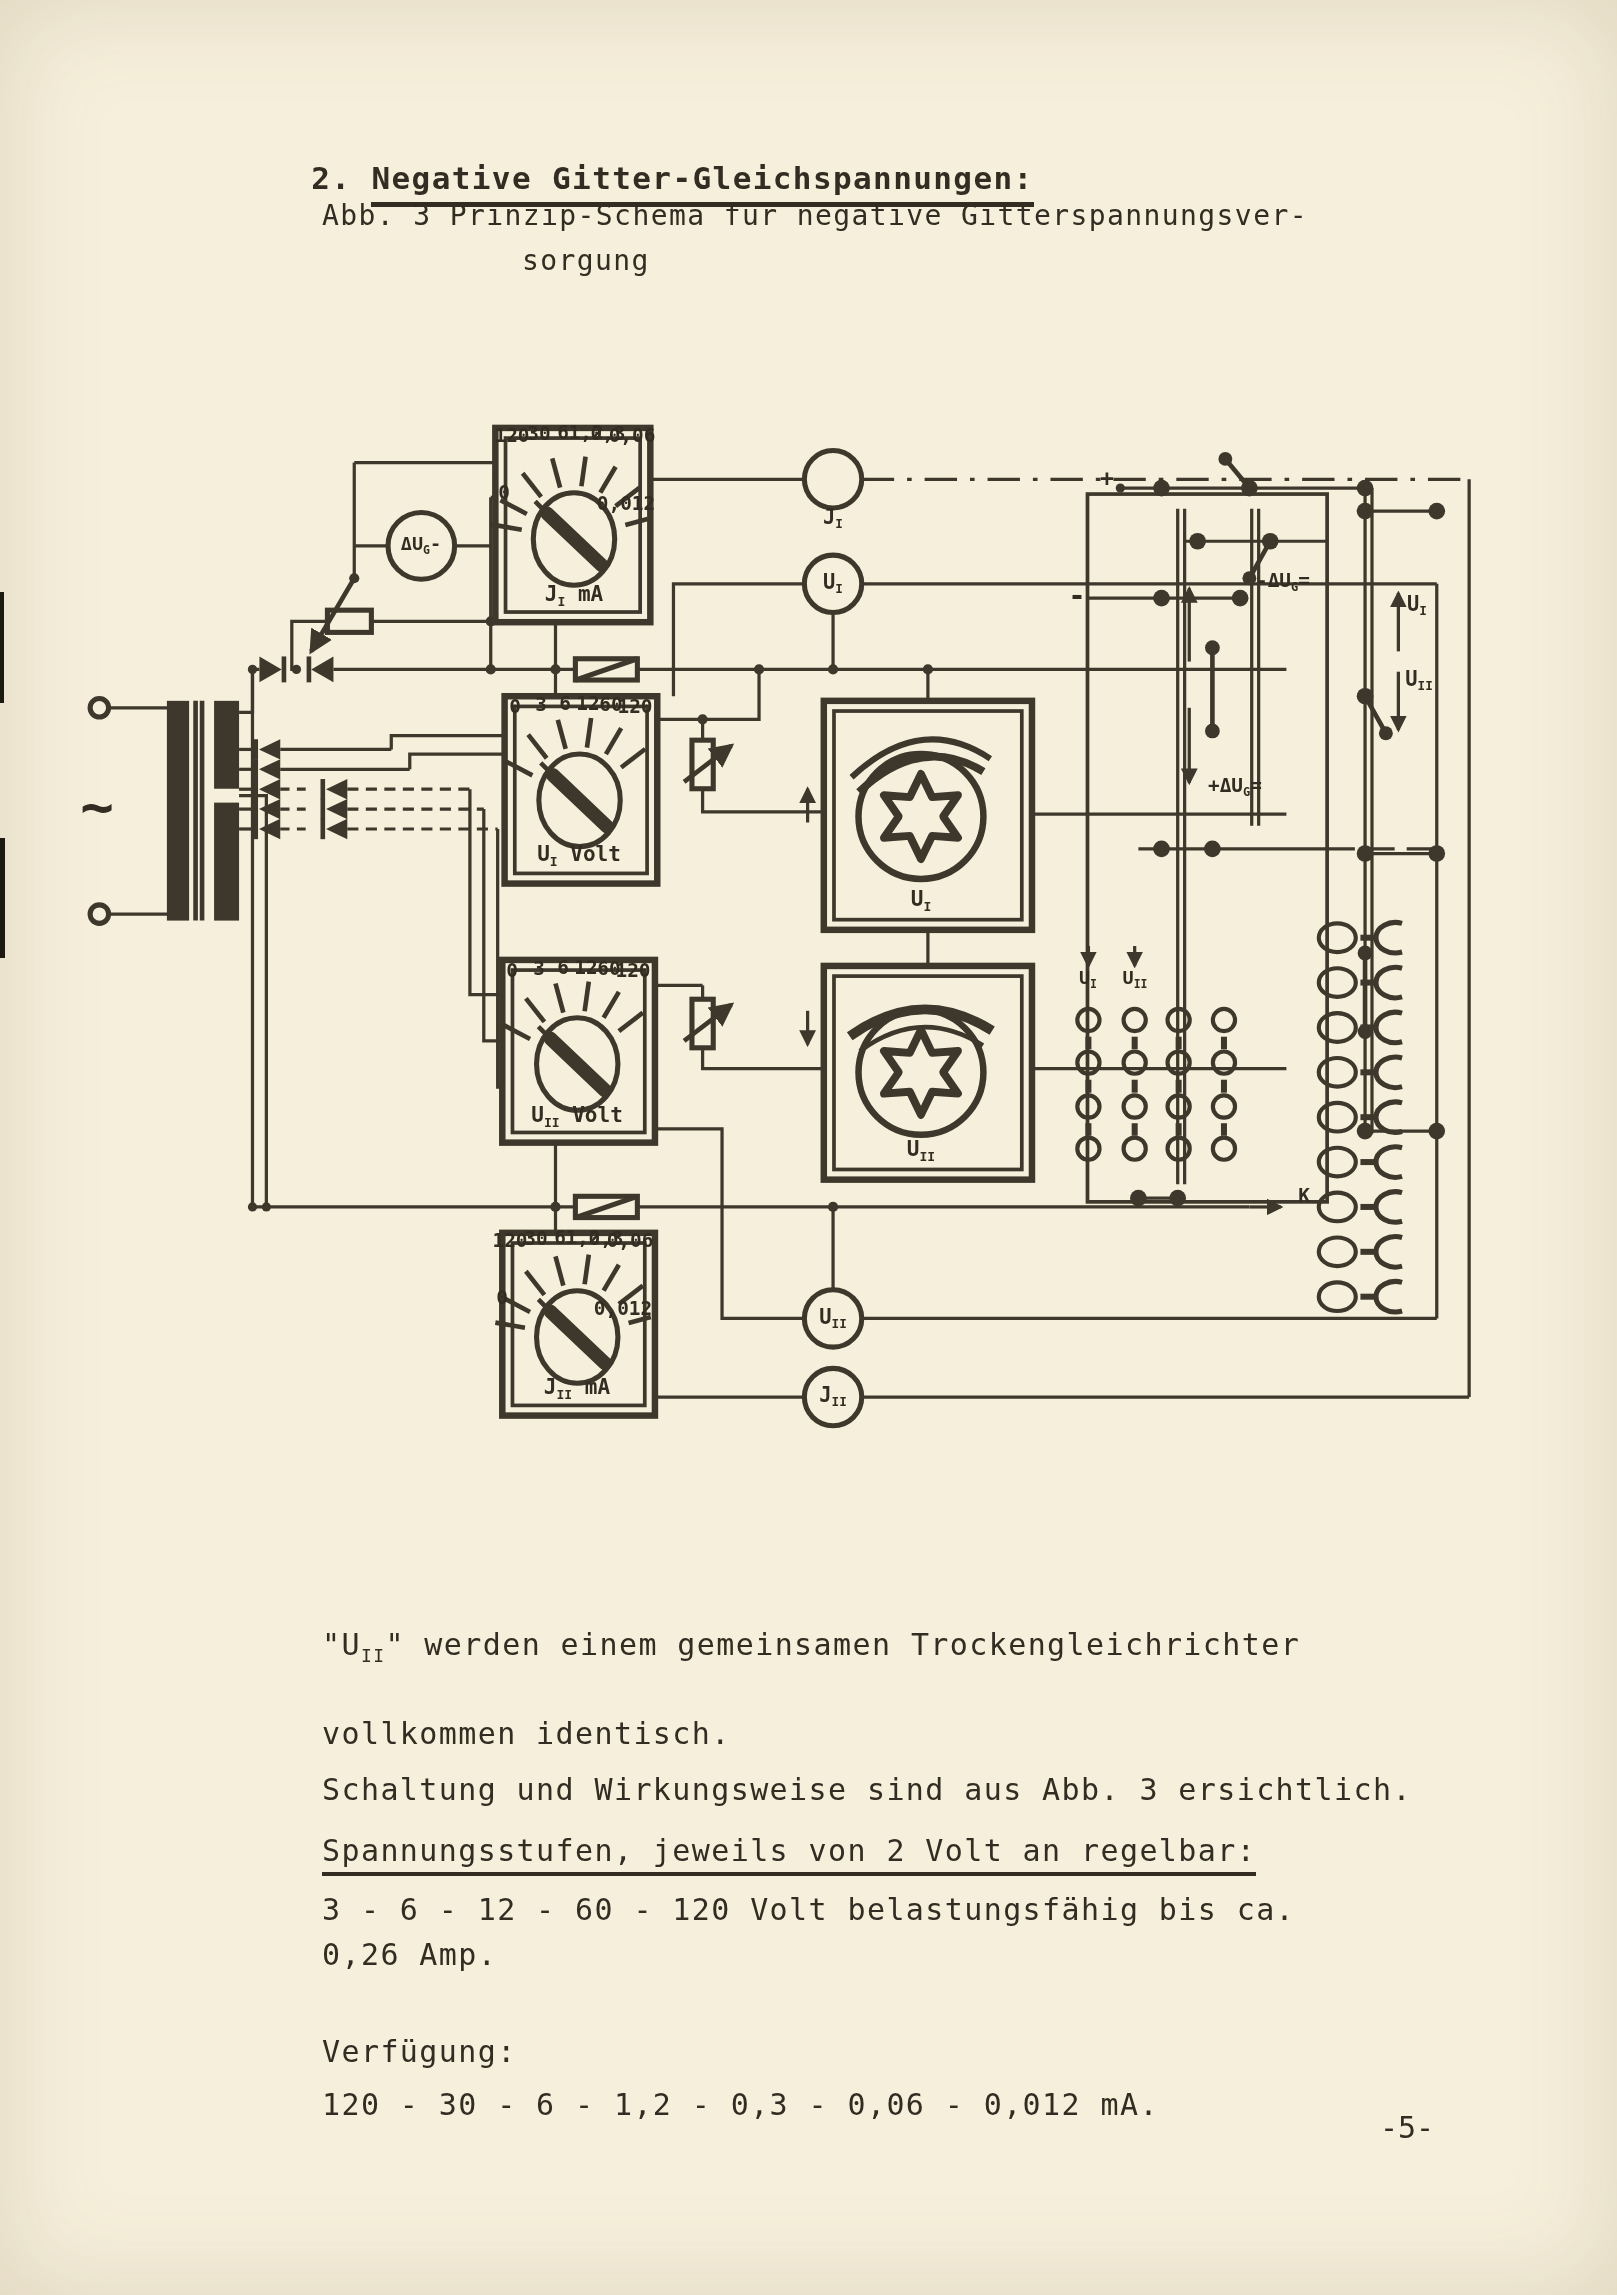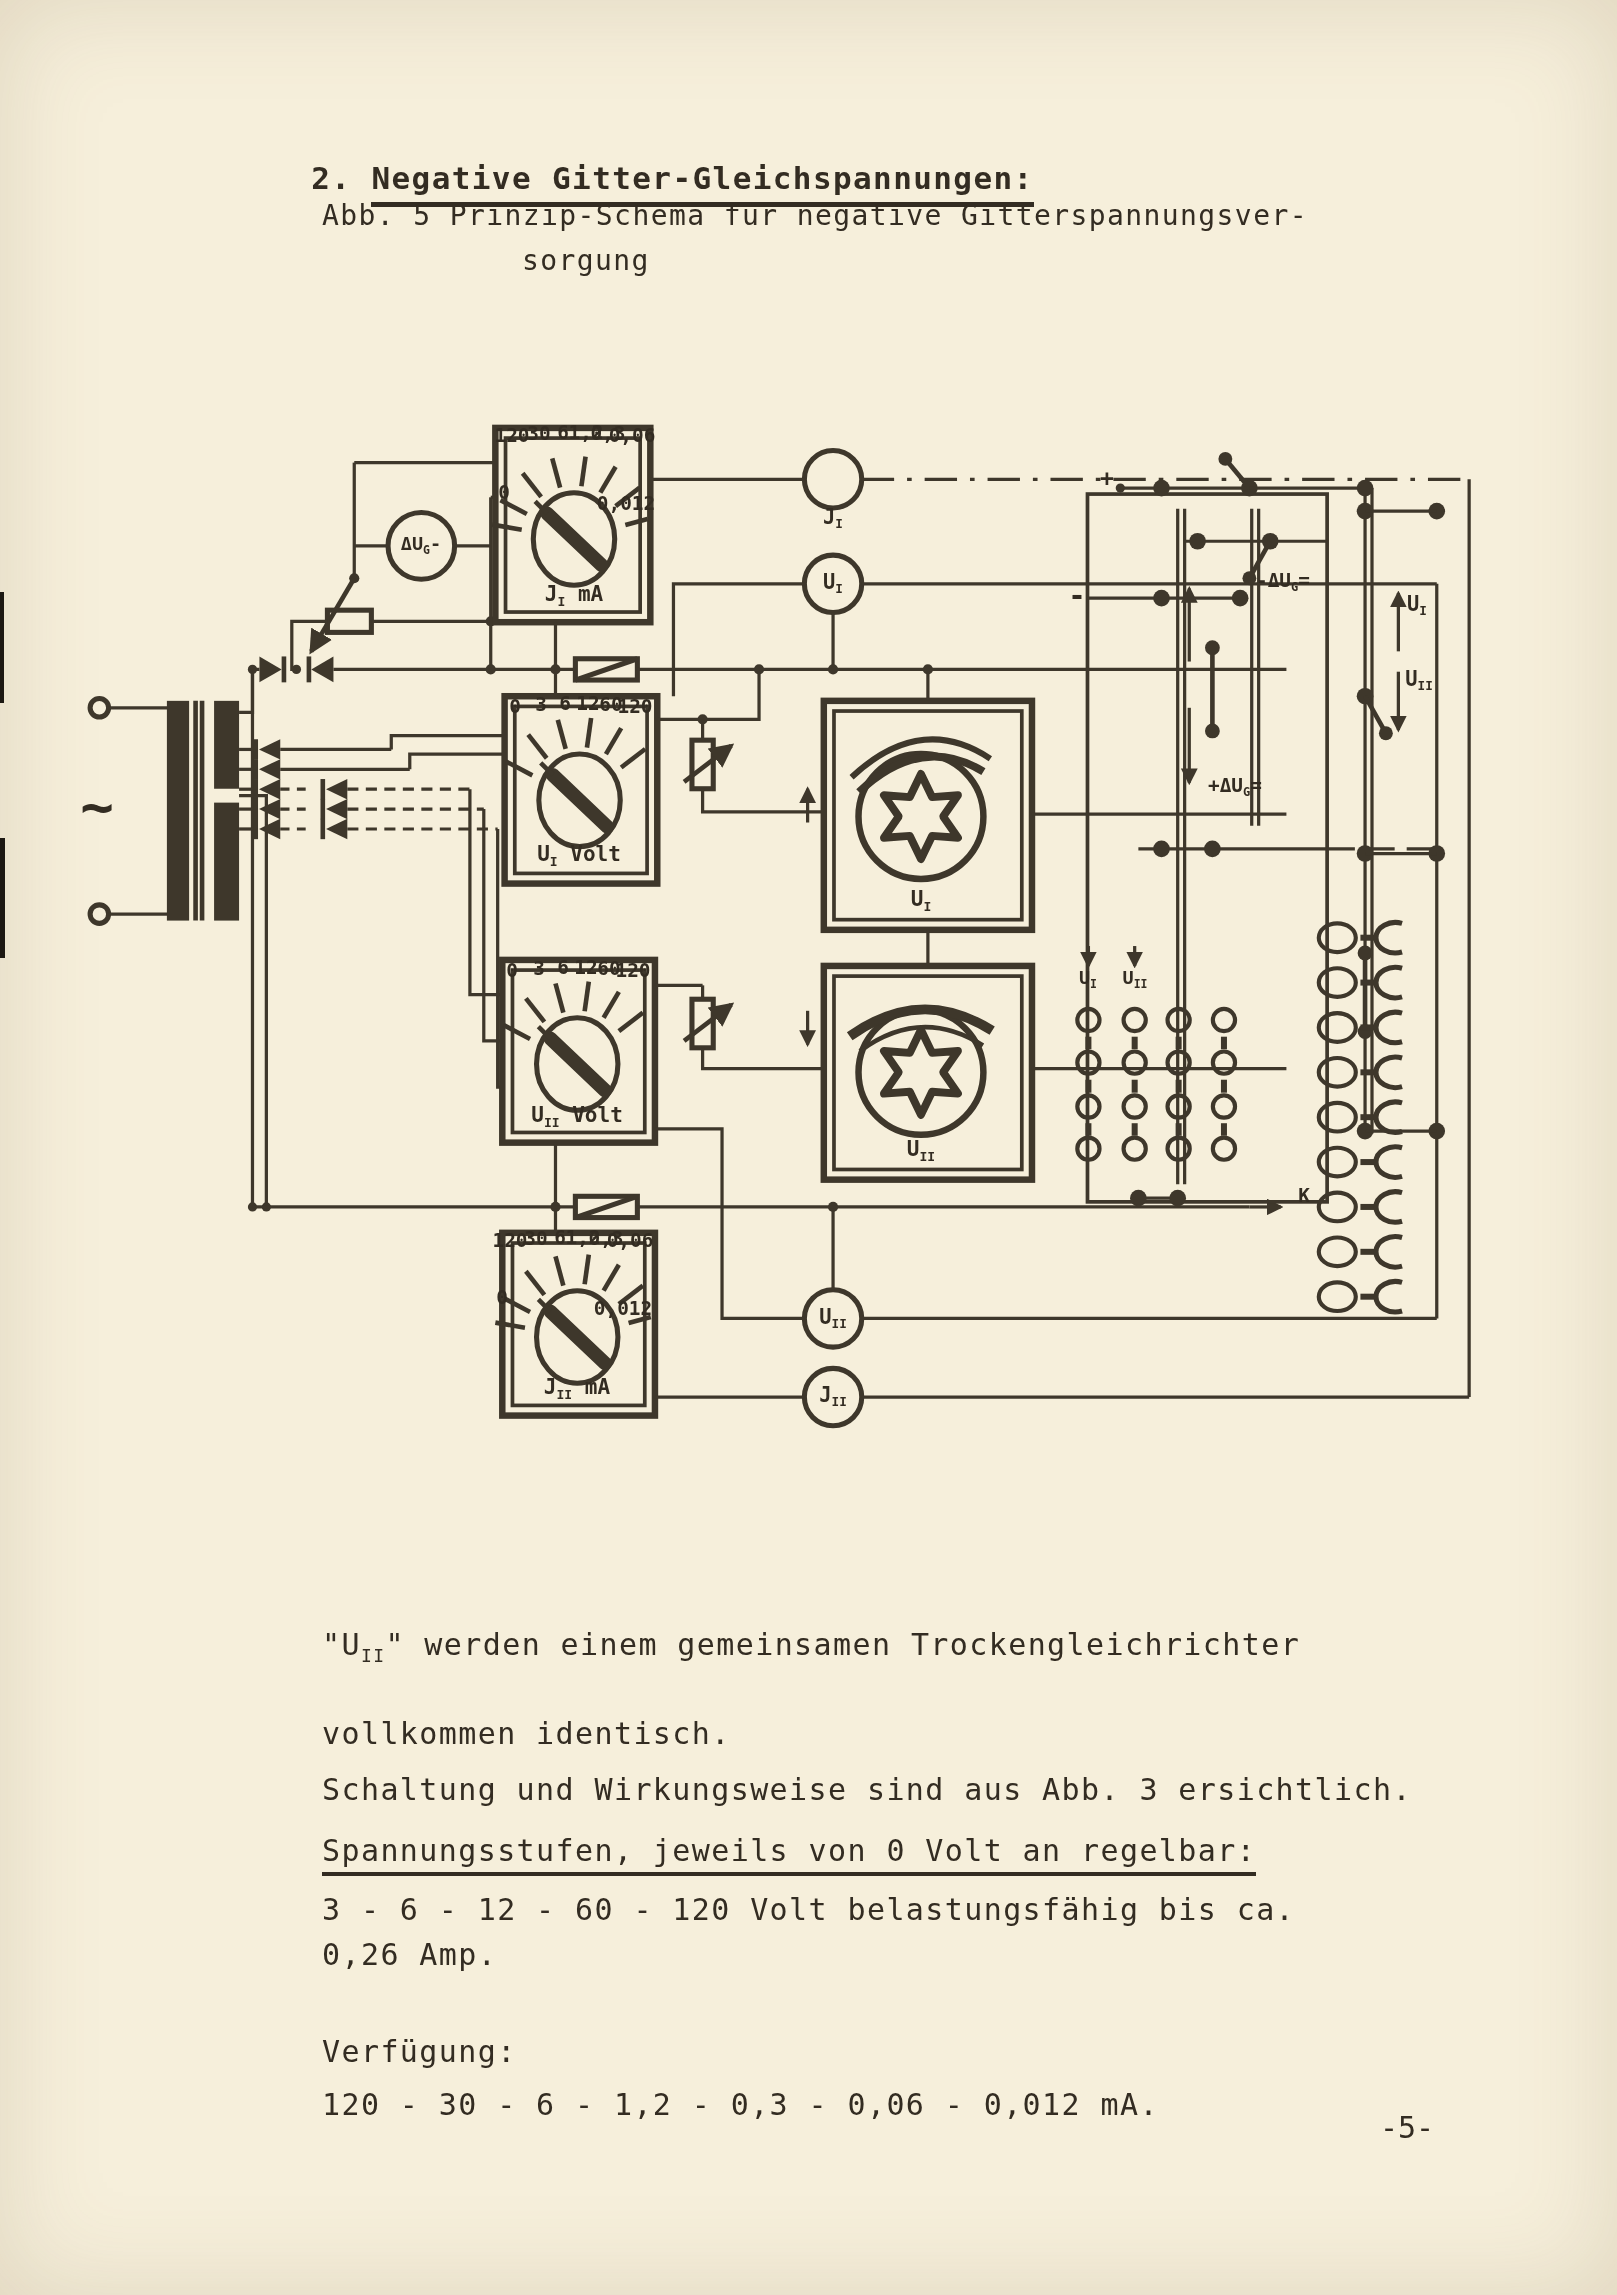--- a/index.html
+++ b/index.html
@@ -417,21 +417,21 @@
         <path d="M3030 2578 A42 33 0 1 0 3030 2640"></path>
           <path d="M3030 2675 A42 33 0 1 0 3030 2737"></path>
         <path d="M3030 2772 A42 33 0 1 0 3030 2834"></path>
       </g>
     </g>
   </svg>
 
   <div class="heading">
     <span>2.</span><span> </span><span class="u">Negative Gitter-Gleichspannungen:</span>
   </div>
-  <div class="caption" style="left:322px;top:199px;">Abb. 5 Prinzip-Schema für negative Gitterspannungsver-</div>
+  <div class="caption" style="left:322px;top:199px;">Abb. 3 Prinzip-Schema für negative Gitterspannungsver-</div>
   <div class="caption" style="left:522px;top:244px;">sorgung</div>
 
   <div class="lbl" style="left:97px;top:807px;font-size:56px;font-weight:bold;">~</div>
   <div class="lbl" style="left:421px;top:546px;font-size:18.5px;font-weight:bold;">ΔU<sub>G</sub>-</div>
 
   <div class="lbl scale" style="left:512px;top:436px;">120</div>
   <div class="lbl scale" style="left:539px;top:434px;">30</div>
   <div class="lbl scale" style="left:563px;top:433px;">6</div>
   <div class="lbl scale" style="left:586px;top:433px;">1,2</div>
   <div class="lbl scale" style="left:608px;top:434px;">0,3</div>
@@ -480,21 +480,21 @@
   <div class="lbl" style="left:1235px;top:787px;font-size:19.4px;font-weight:bold;">+ΔU<sub>G</sub>=</div>
   <div class="lbl" style="left:1417px;top:606px;font-size:20.4px;font-weight:bold;">U<sub>I</sub></div>
   <div class="lbl" style="left:1419px;top:681px;font-size:20.4px;font-weight:bold;">U<sub>II</sub></div>
   <div class="lbl" style="left:1088px;top:980px;font-size:18.5px;font-weight:bold;">U<sub>I</sub></div>
   <div class="lbl" style="left:1135px;top:980px;font-size:18.5px;font-weight:bold;">U<sub>II</sub></div>
   <div class="lbl" style="left:1304px;top:1196px;font-size:19.4px;font-weight:bold;">K</div>
 
   <div class="bodyline" style="top:1627px;">"U<sub>II</sub>" werden einem gemeinsamen Trockengleichrichter</div>
   <div class="bodyline" style="top:1716px;">vollkommen identisch.</div>
   <div class="bodyline" style="top:1772px;">Schaltung und Wirkungsweise sind aus Abb. 3 ersichtlich.</div>
-  <div class="bodyline" style="top:1833px;"><span class="ul">Spannungsstufen, jeweils von 0 Volt an regelbar:</span></div>
+  <div class="bodyline" style="top:1833px;"><span class="ul">Spannungsstufen, jeweils von 2 Volt an regelbar:</span></div>
   <div class="bodyline" style="top:1892px;">3 - 6 - 12 - 60 - 120 Volt belastungsfähig bis ca.</div>
   <div class="bodyline" style="top:1937px;">0,26 Amp.</div>
   <div class="bodyline" style="top:2034px;">Verfügung:</div>
   <div class="bodyline" style="top:2087px;">120 - 30 - 6 - 1,2 - 0,3 - 0,06 - 0,012 mA.</div>
 
   <div class="lbl" style="left:1407px;top:2128px;font-size:30px;">-5-</div>
 
 </div>
 
 

